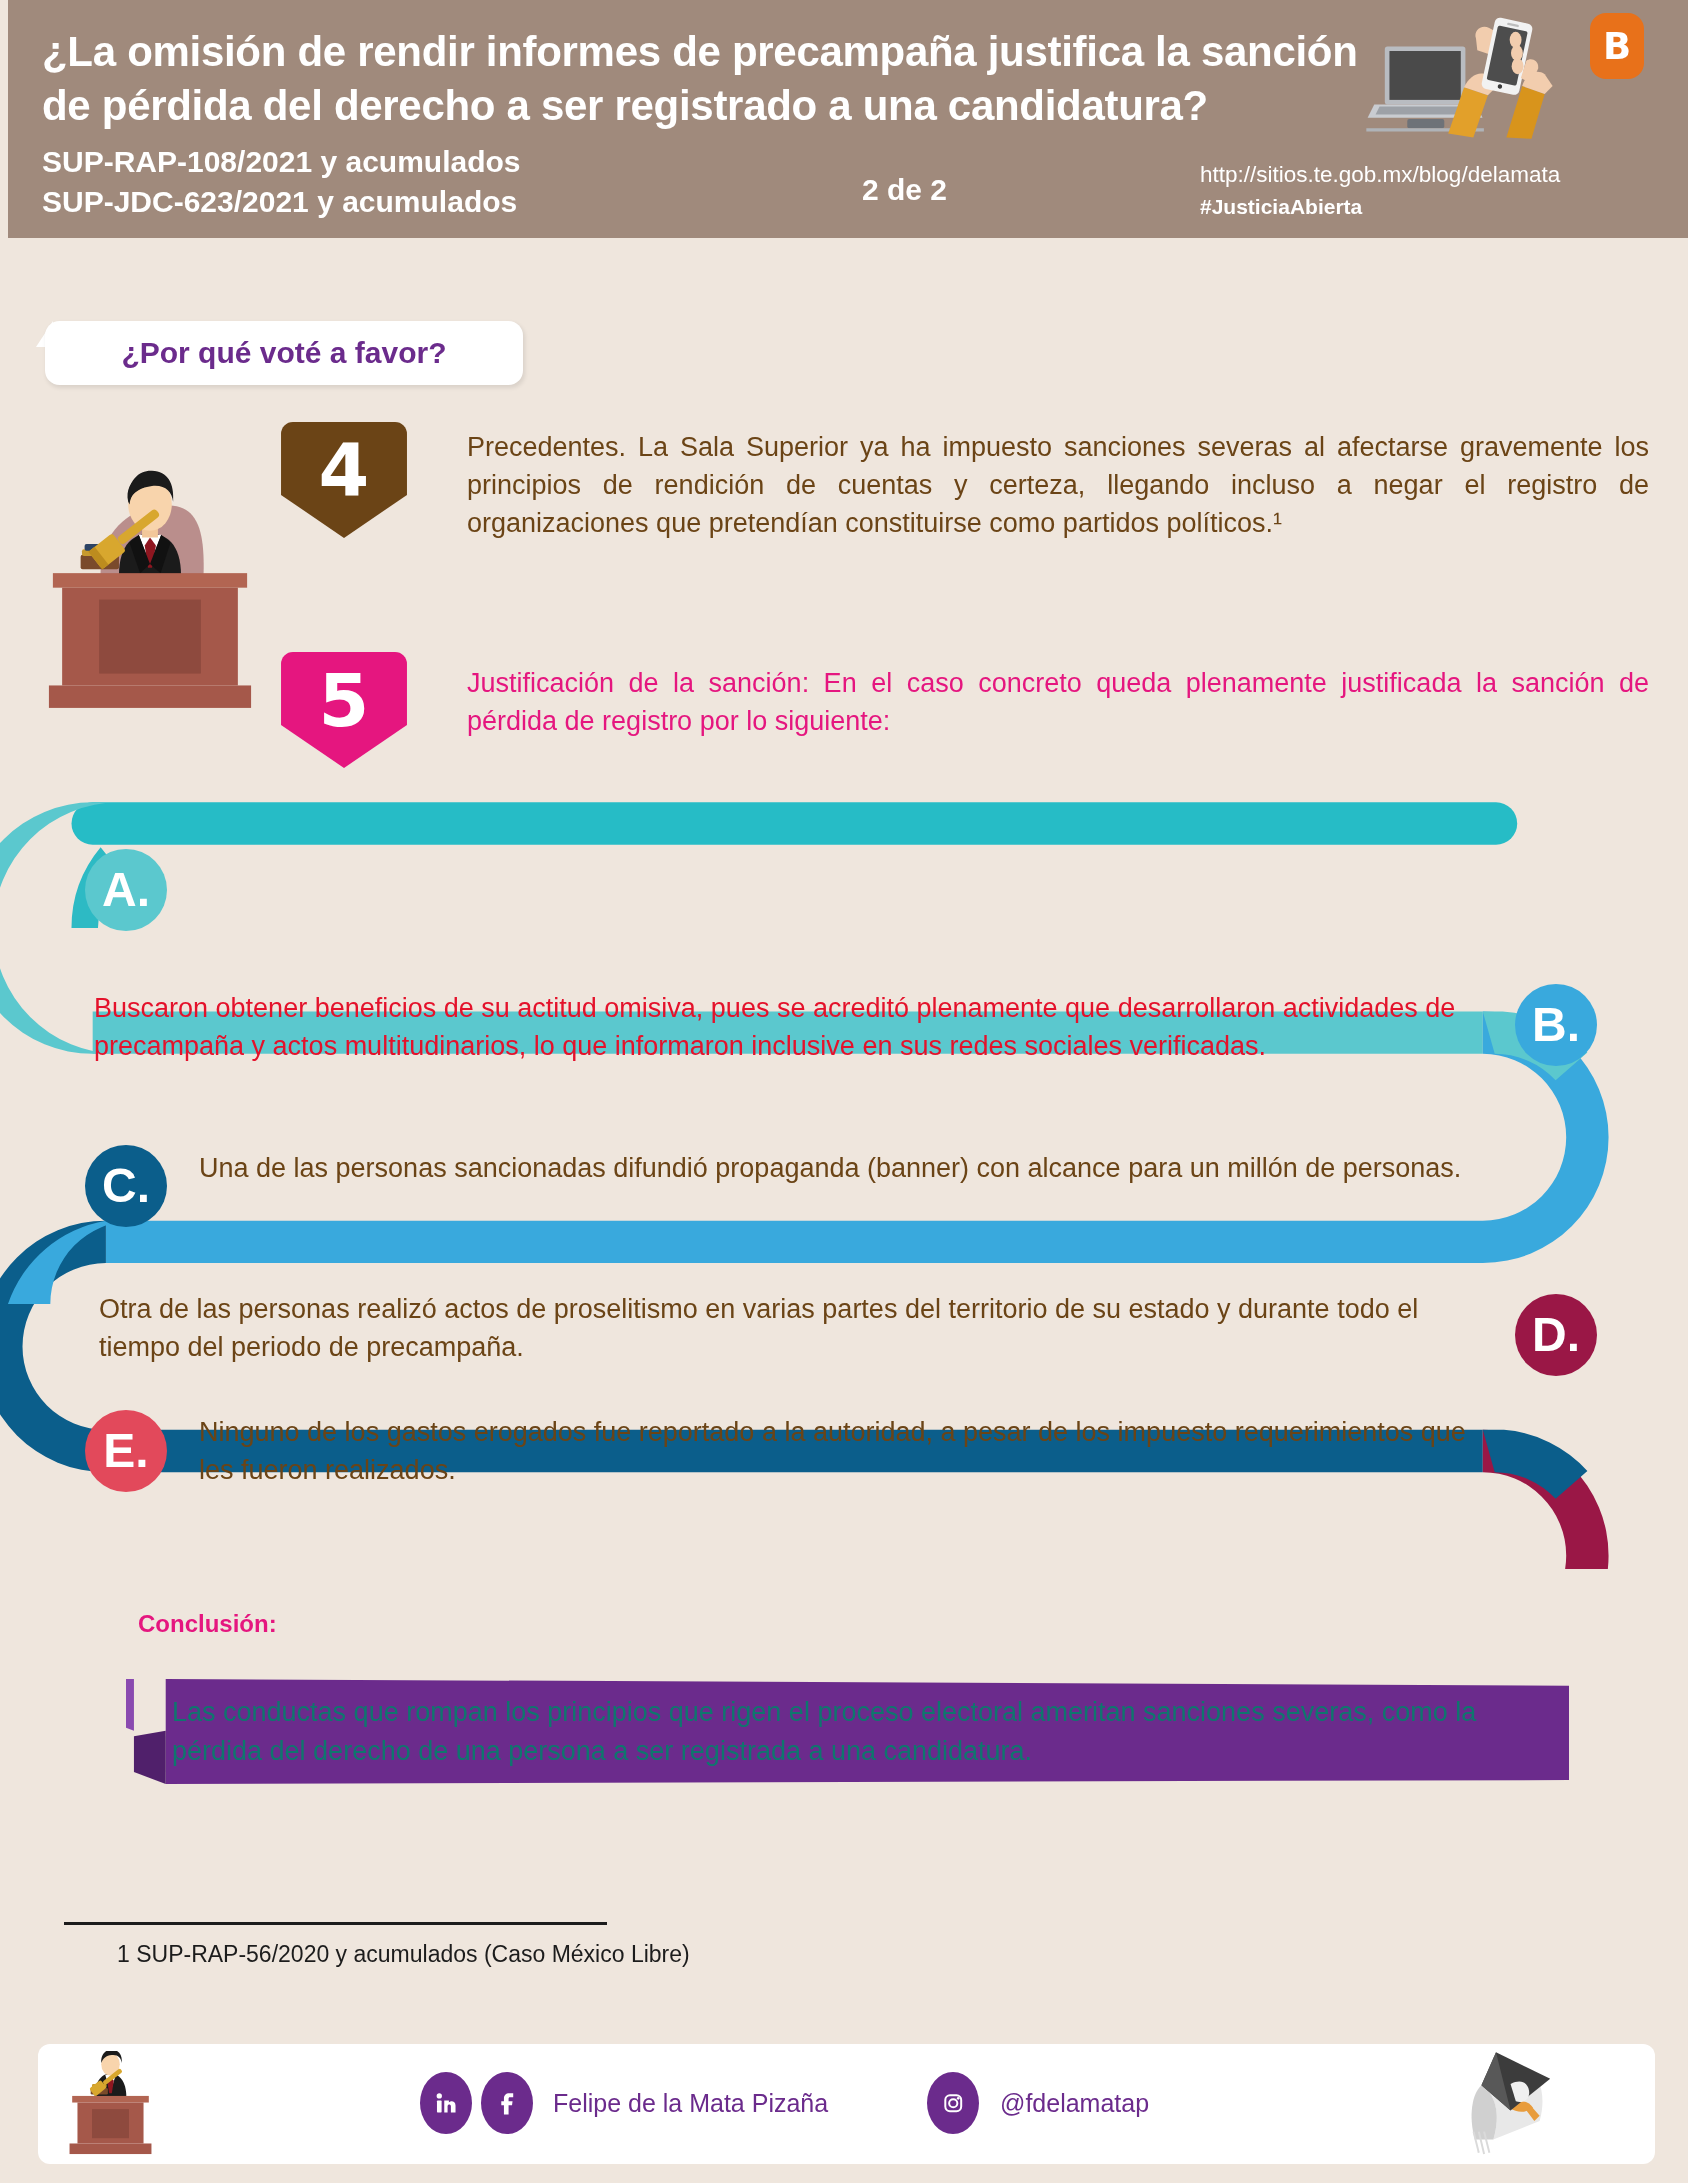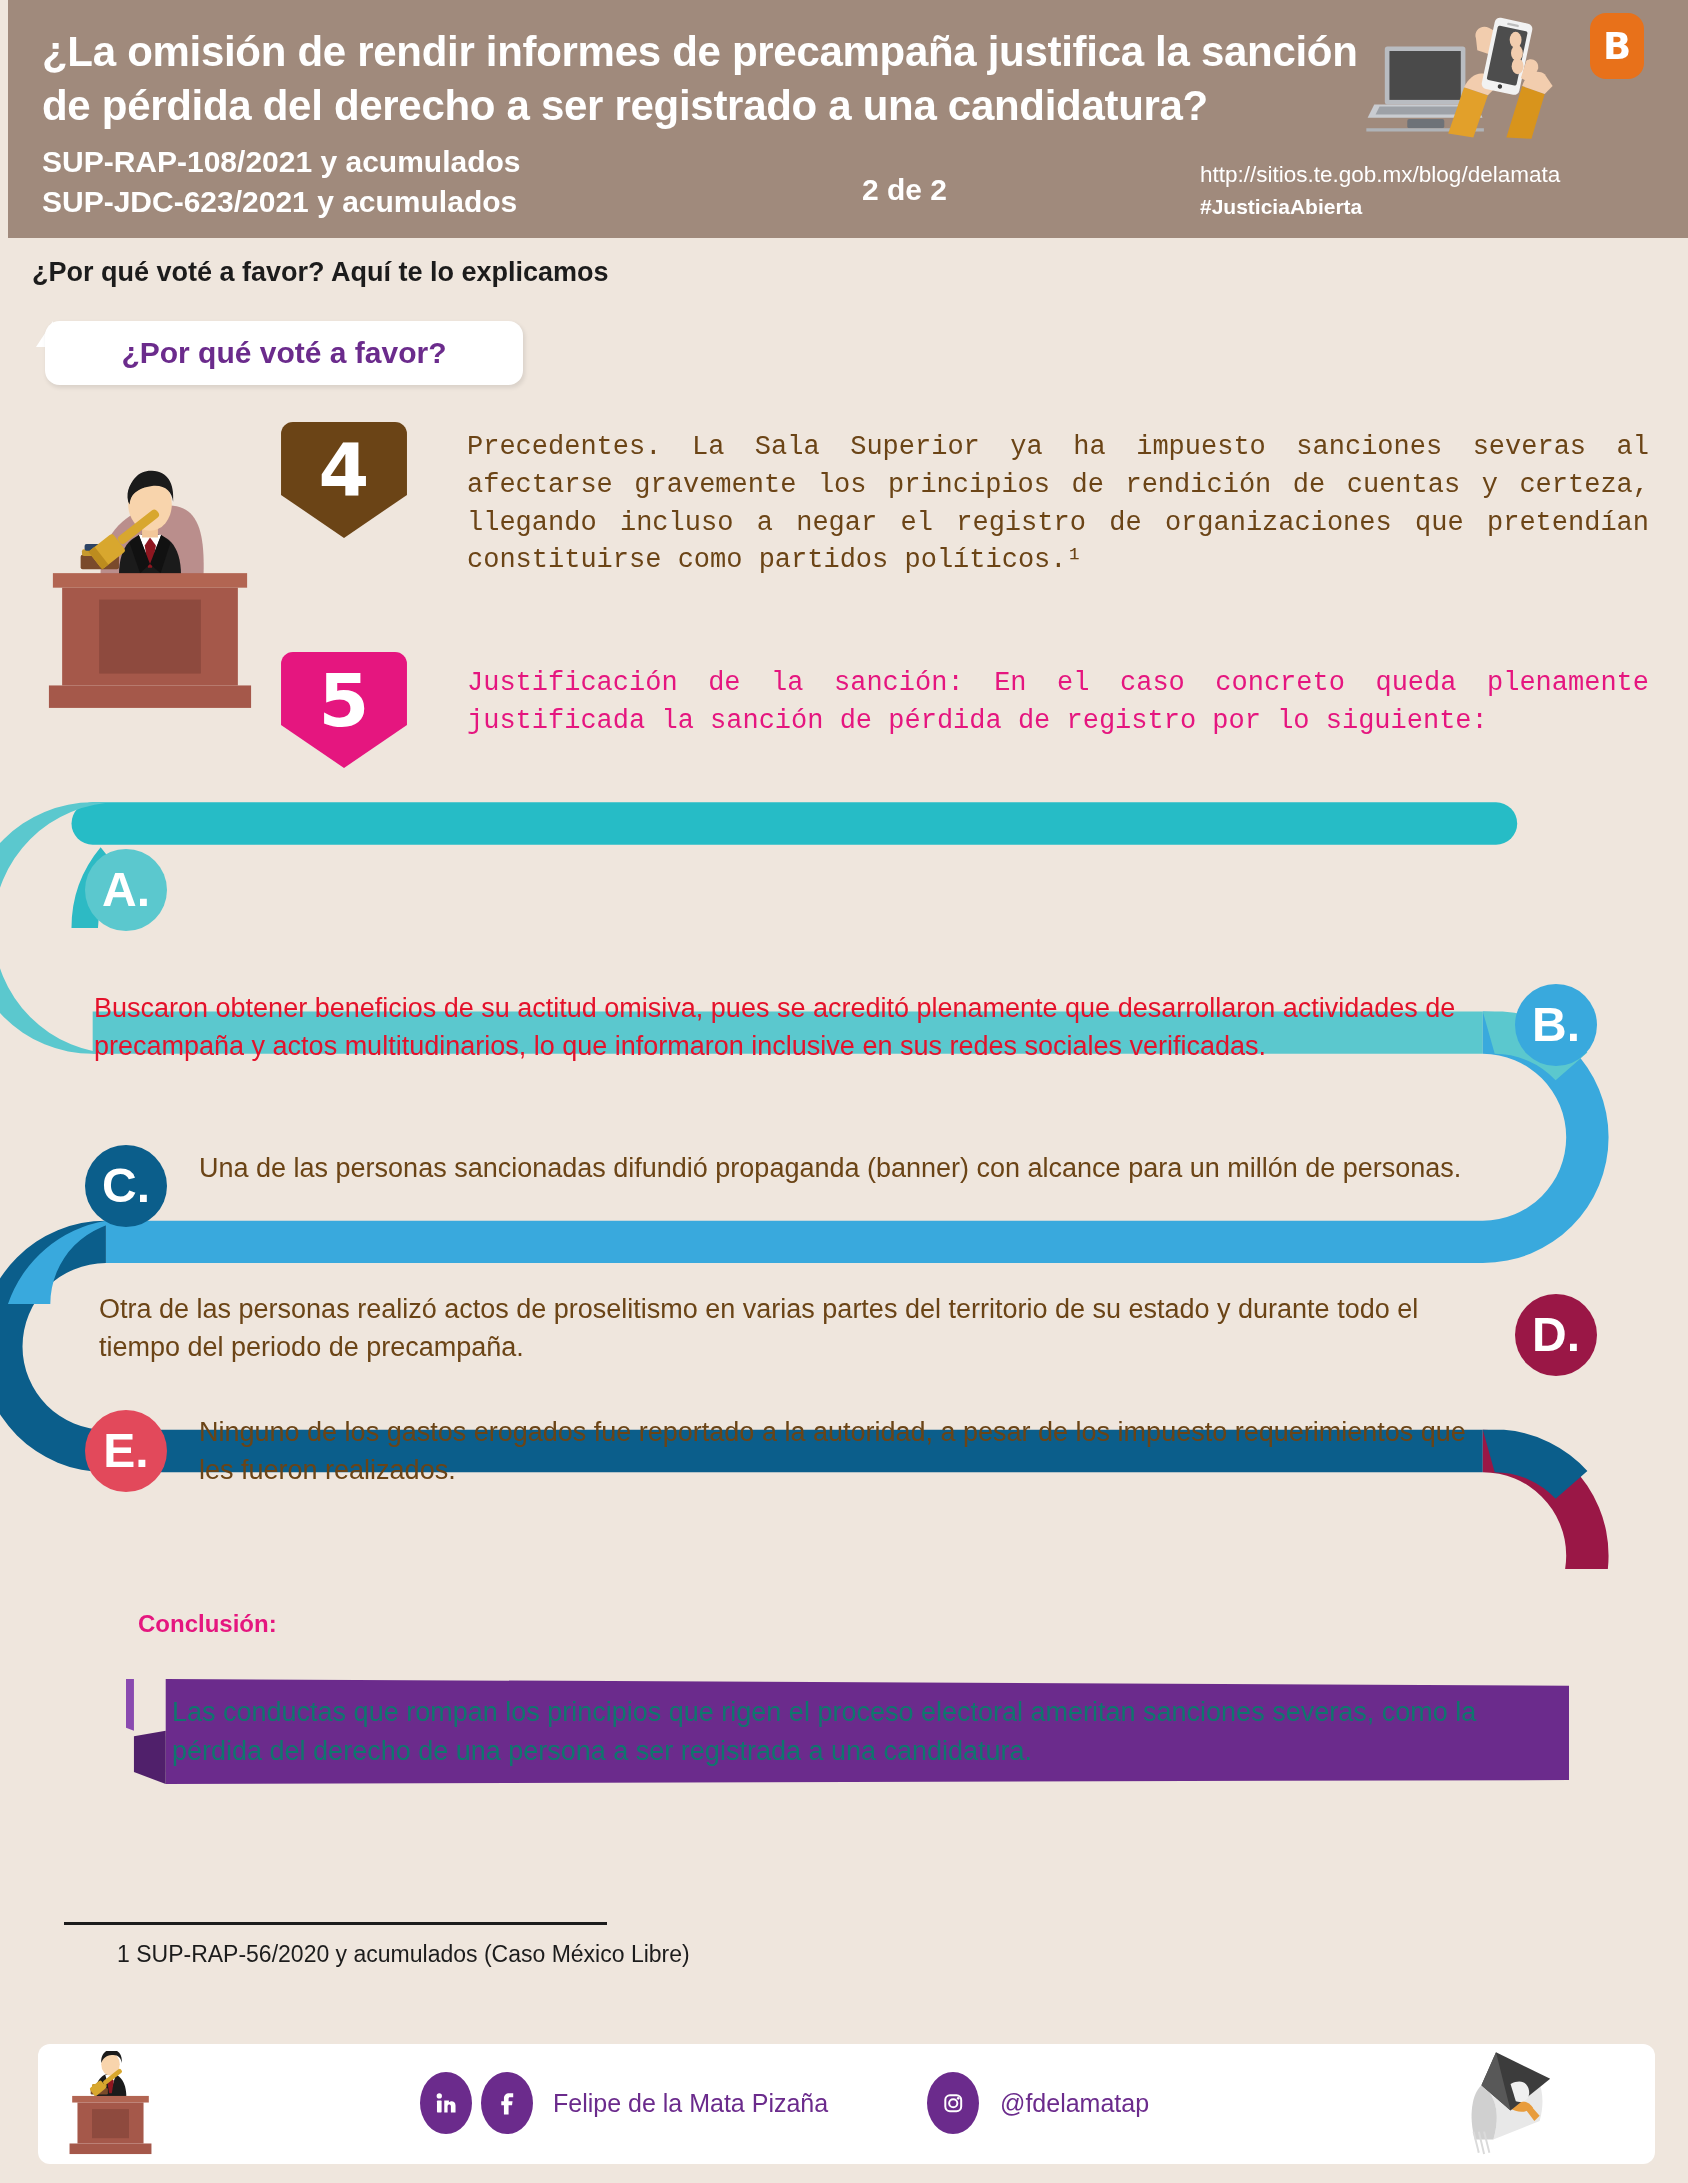--- a/index.html
+++ b/index.html
@@ -137,21 +137,20 @@
     line-height: 1;
   }
   #badge-4 { left: 281px; top: 422px; }
   #badge-5 { left: 281px; top: 652px; }
 
   .item-text {
     position: absolute;
     font-size: 27px;
     line-height: 1.40;
     text-align: justify;
-    font-family: Liberation Mono, monospace;
   }
   #item-4-text { left: 467px; top: 429px; width: 1182px; color: #6B4416; }
   #item-5-text { left: 467px; top: 665px; width: 1182px; color: #E5167F; }
 
   
   #ribbon-svg { position: absolute; left: 0; top: 781px; width: 1688px; height: 788px; }
 
   
   .letter-circle {
     position: absolute;
@@ -300,21 +299,20 @@
       <ellipse cx="231" cy="82" rx="9" ry="12" fill="#F2CDAE"></ellipse>
 
       <path d="M244 74 C252 68 264 74 262 86 L252 108 L236 100 Z" fill="#F2CDAE"></path>
     </svg>
 
     <div id="blogger-badge">
       <div class="b-glyph">B</div>
     </div>
   </div>
 
-  <div id="intro-line">¿Por qué voté a favor? Aquí te lo explicamos</div>
 
   <div id="bubble-tail"></div>
   <div id="bubble">
     <div id="bubble-text">¿Por qué voté a favor?</div>
   </div>
 
   <svg id="judge-illo" viewBox="0 0 330 420">
 
     <path d="M90 190 C90 110 150 80 200 84 C240 88 248 130 246 190 Z" fill="#BA8E8C"></path>
 

